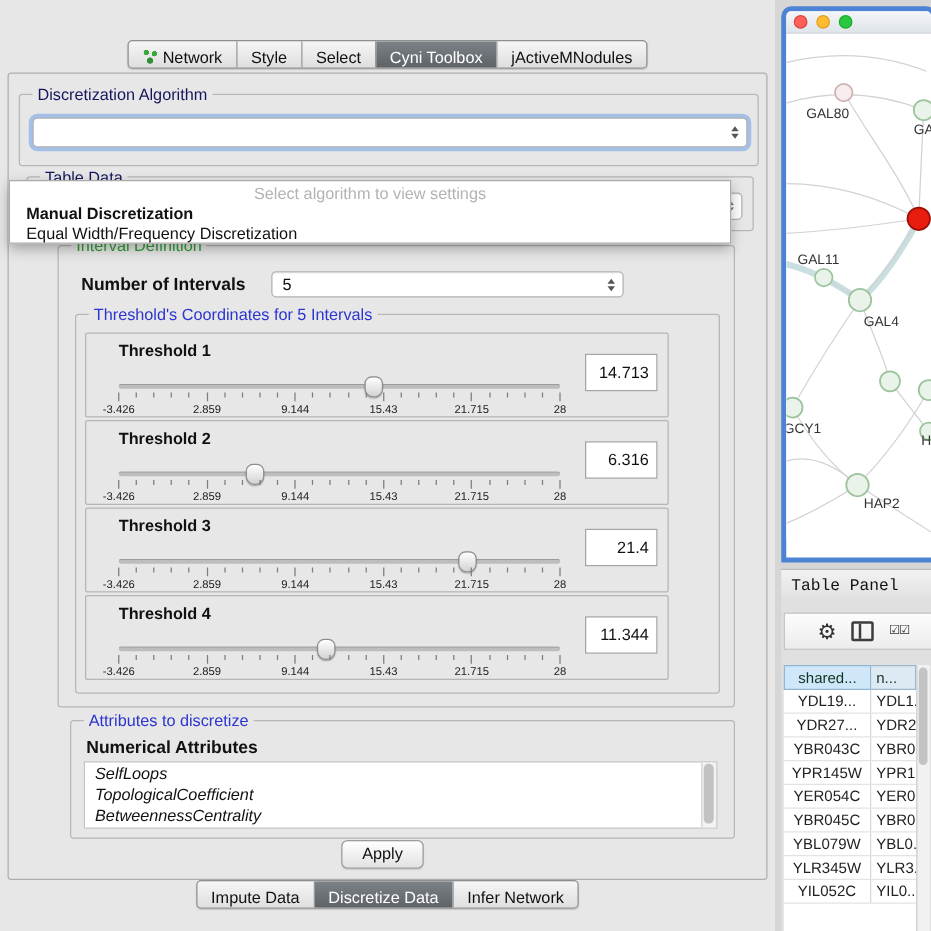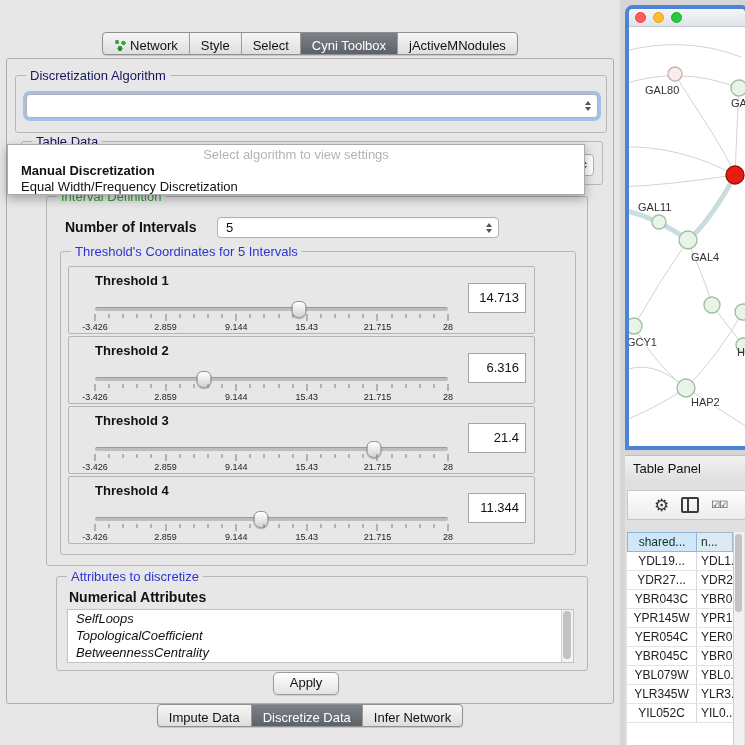--- a/index.html
+++ b/index.html
@@ -95,21 +95,21 @@
     border-bottom:1px solid #c2c8d0;display:flex;align-items:center;gap:7px;padding-left:6px;}
   .light{width:11px;height:11px;border-radius:50%;box-sizing:border-box;}
   .light.red{background:#ff5f58;border:1px solid #e0443e;}
   .light.yellow{background:#febc2e;border:1px solid #dea123;}
   .light.green{background:#28c840;border:1px solid #1dad2b;}
   .nw-canvas{position:relative;height:404px;background:#fff;overflow:hidden;}
   
   .tp-header{position:absolute;left:625px;top:455px;width:120px;height:37px;
     background:linear-gradient(#f2f2f2,#d9d9d9);border-top:1px solid #bdbdbd;
     border-bottom:1px solid #a8a8a8;font-size:13px;color:#111;line-height:25px;padding-left:8px;
-    box-sizing:border-box;}
+    box-sizing:border-box;font-family:Liberation Mono, monospace;}
   .table-window{position:absolute;left:625px;top:484px;width:124px;height:261px;background:#e0e0e0;}
   .tp-toolbar{position:absolute;left:2px;top:6px;right:0;height:30px;
     background:linear-gradient(#fdfdfd,#ececec);border:1px solid #c6c6c6;box-sizing:border-box;
     display:flex;align-items:center;gap:12px;padding-left:26px;}
   .gear{font-size:17px;color:#333;line-height:1;}
   .cols-icon{width:14px;height:12px;border:2px solid #3c3c3c;border-radius:2px;position:relative;}
   .cols-icon::before{content:"";position:absolute;left:4px;top:0;bottom:0;width:2px;background:#3c3c3c;}
   .checks{font-size:10px;color:#333;letter-spacing:-1px;line-height:1;}
   .tp-head{position:absolute;left:2px;top:48px;width:106px;height:20px;display:flex;}
   .hc1{width:70px;background:#cfe7f9;border:1px solid #8fb6d4;box-sizing:border-box;

